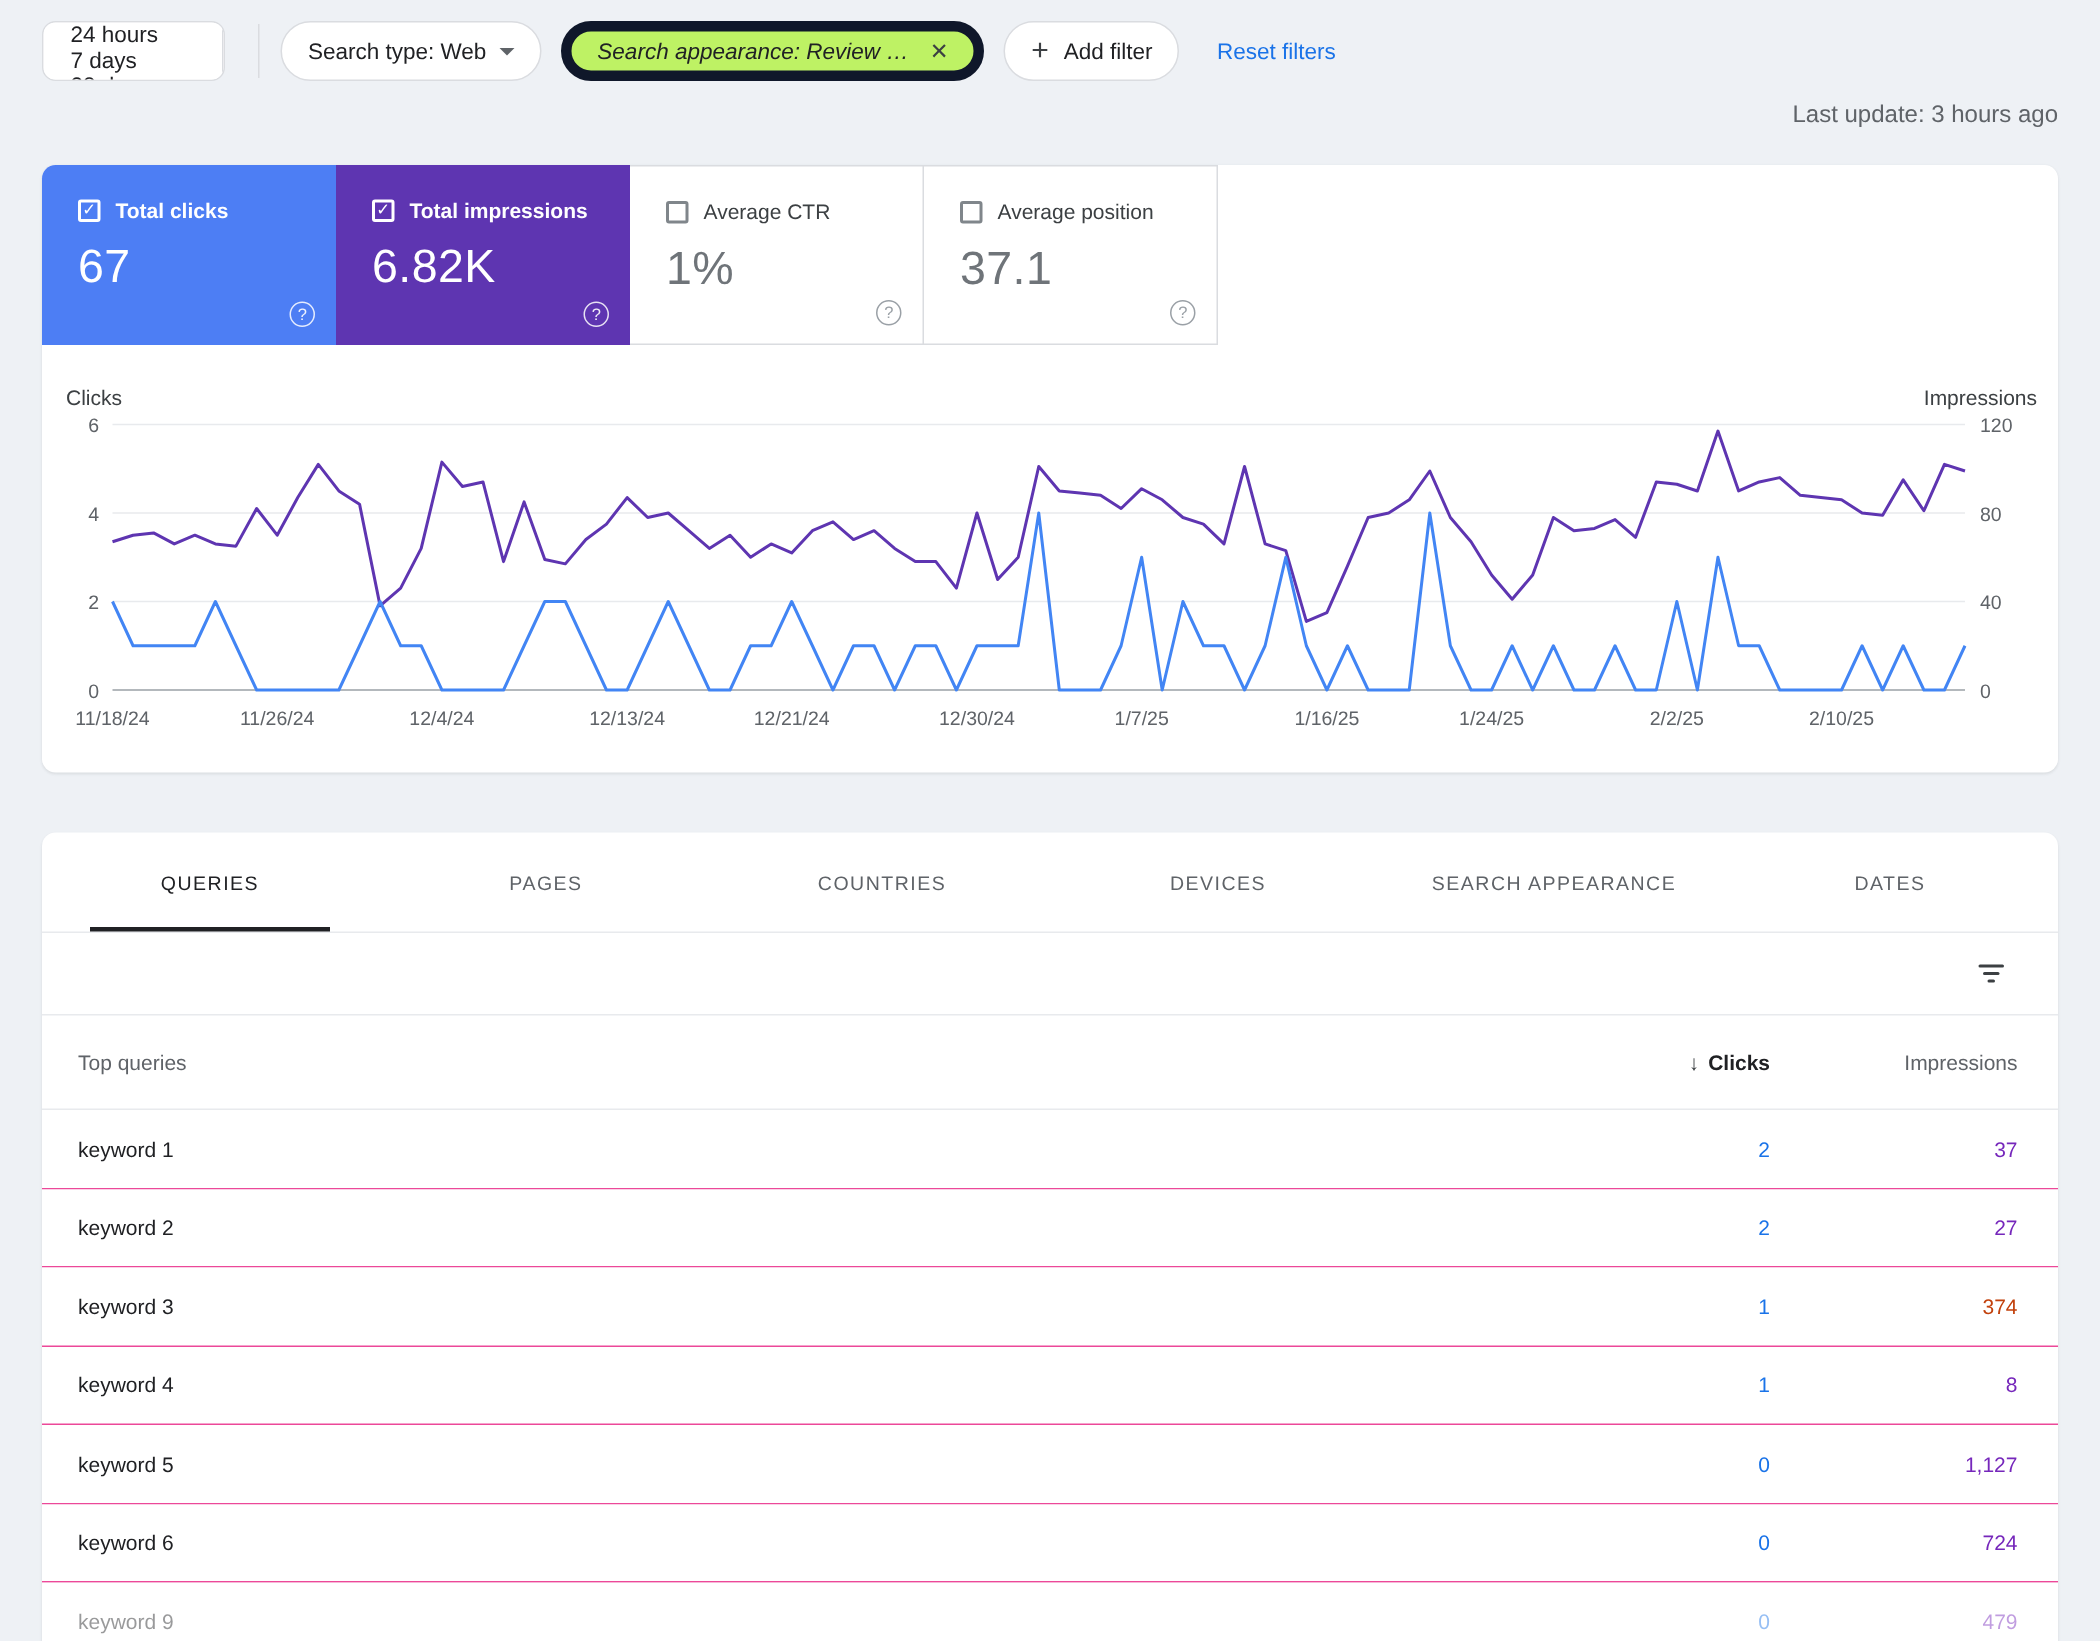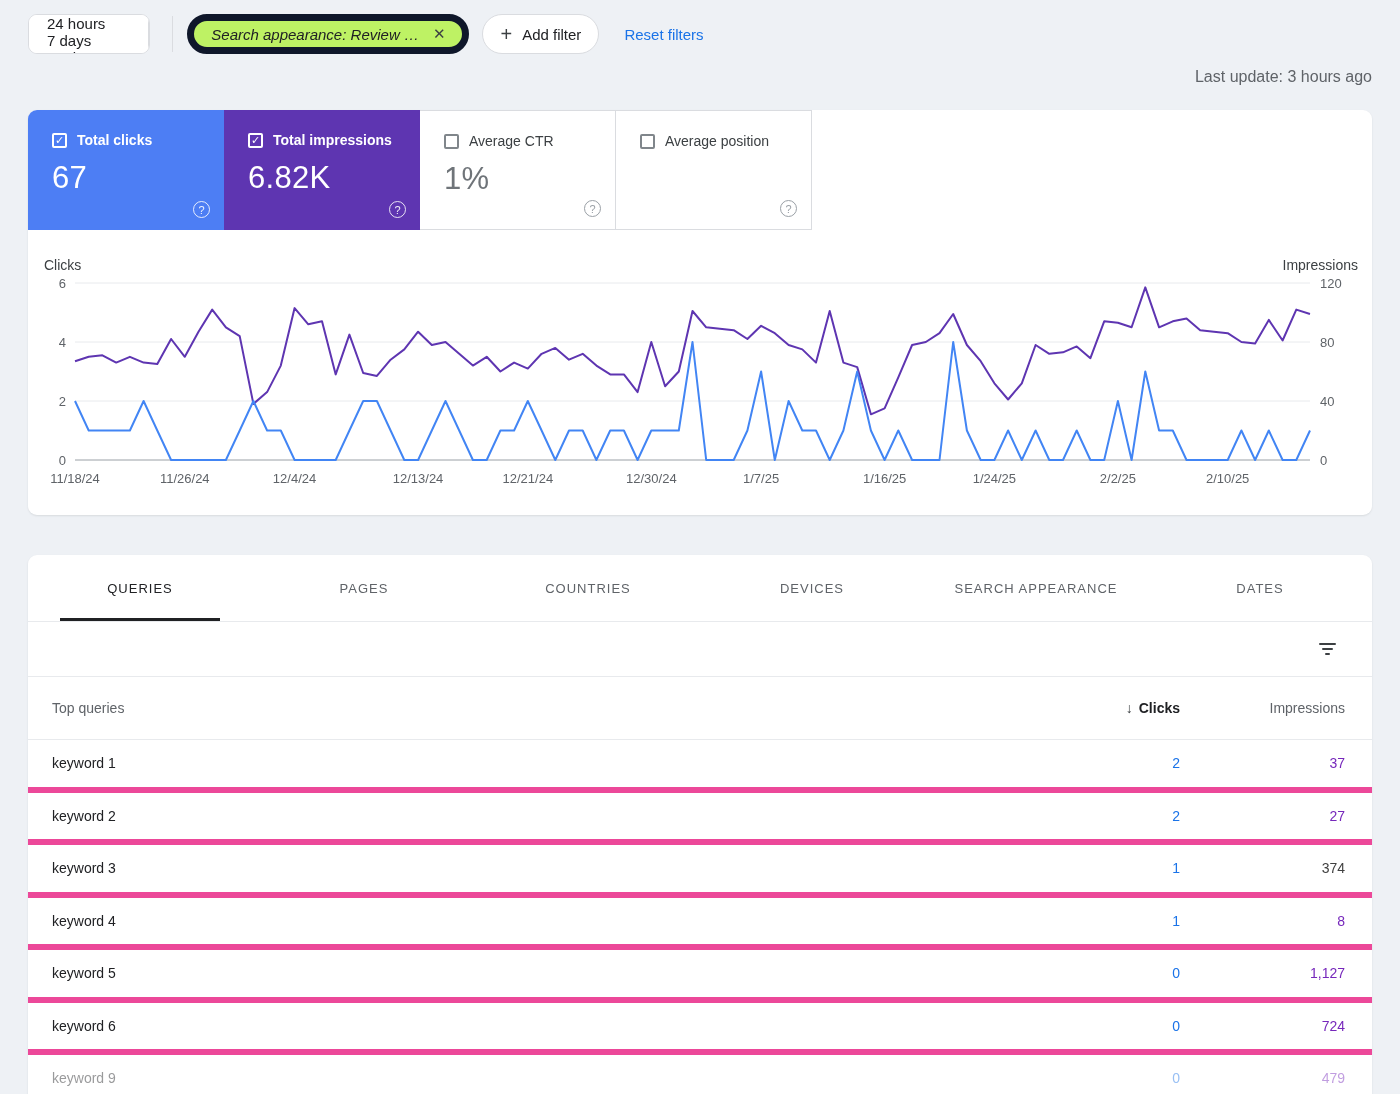--- a/index.html
+++ b/index.html
@@ -91,21 +91,21 @@
   .filter-icon span { display:block; height:2px; background:#3c4043; border-radius:1px; }
   .filter-icon .b1 { width:17px; } .filter-icon .b2 { width:11px; } .filter-icon .b3 { width:5px; }
   .thead { height:63px; display:flex; align-items:center; padding:0 27px 0 24px; border-bottom:1px solid #e8eaed; }
   .col-query { flex:1; }
   .col-clicks { width:120px; text-align:right; }
   .col-impr { width:165px; text-align:right; }
   .thead .col-query { font-size:14px; color:#5f6368; }
   .thead .col-clicks { font-size:14px; color:#202124; font-weight:700; }
   .thead .col-impr { font-size:14px; color:#5f6368; }
   .sort-arrow { font-weight:400; color:#3c4043; margin-right:6px; font-size:14px; }
-  .trow { height:52.5px; display:flex; align-items:center; padding:0 27px 0 24px; border-bottom:6px solid #ec4899; background:#fff; }
+  .trow { height:52.5px; display:flex; align-items:center; padding:0 27px 0 24px; border-bottom:1px solid #ec4899; background:#fff; }
   .trow .col-query { font-size:14px; color:#202124; }
   .trow .col-clicks { font-size:14px; }
   .trow .col-impr { font-size:14px; }
   .trow.faded { opacity:.45; }
   text { font-family:"Liberation Sans","DejaVu Sans",sans-serif; }
 </style>
 </head>
 <body>
 
 <div class="topbar">
@@ -122,20 +122,24 @@
       <div class="segment selected">
         <span class="check">✓</span>
         <span>3 months</span>
       </div>
       <div class="segment">
         <span>More</span>
         <span class="caret"></span>
       </div>
     </div>
   <div class="vdivider"></div>
+  <div class="chip">
+    <span>Search type: Web</span>
+    <span class="caret"></span>
+  </div>
   <div class="chip blue">
     <span>Search appearance: Review …</span>
     <span class="x-icon">✕</span>
   </div>
   <div class="chip">
     <span class="plus-icon">+</span>
     <span>Add filter</span>
   </div>
   <button class="link-btn">Reset filters</button>
 </div>
@@ -166,20 +170,21 @@
           <span>Average CTR</span>
         </div>
         <div class="mc-value">1%</div>
         <span class="help">?</span>
       </div>
       <div class="metric-card plain">
         <div class="mc-label-row">
           <span class="cb unchecked"></span>
           <span>Average position</span>
         </div>
+        <div class="mc-value">37.1</div>
         <span class="help">?</span>
       </div>
     </div>
   <div class="chart-wrap" id="chart"><svg width="1344" height="285">
         <text x="16" y="40" text-anchor="start" font-size="14" fill="#3c4043">Clicks</text>
         <text x="1330" y="40" text-anchor="end" font-size="14" fill="#3c4043">Impressions</text>
         <line x1="47" x2="1282" y1="230" y2="230" stroke="#9aa0a6"></line>
         <text x="38" y="235" text-anchor="end" font-size="13" fill="#5f6368">0</text>
         <line x1="47" x2="1282" y1="171" y2="171" stroke="#e8eaed"></line>
         <text x="38" y="176" text-anchor="end" font-size="13" fill="#5f6368">2</text>
@@ -235,21 +240,21 @@
         <div class="col-impr" style="color: rgb(118, 39, 187);">37</div>
       </div>
       <div class="trow">
         <div class="col-query">keyword 2</div>
         <div class="col-clicks" style="color: rgb(26, 115, 232);">2</div>
         <div class="col-impr" style="color: rgb(118, 39, 187);">27</div>
       </div>
       <div class="trow">
         <div class="col-query">keyword 3</div>
         <div class="col-clicks" style="color: rgb(26, 115, 232);">1</div>
-        <div class="col-impr" style="color: #404040;">374</div>
+        <div class="col-impr" style="color: #c2410c;">374</div>
       </div>
       <div class="trow">
         <div class="col-query">keyword 4</div>
         <div class="col-clicks" style="color: rgb(26, 115, 232);">1</div>
         <div class="col-impr" style="color: rgb(118, 39, 187);">8</div>
       </div>
       <div class="trow">
         <div class="col-query">keyword 5</div>
         <div class="col-clicks" style="color: rgb(26, 115, 232);">0</div>
         <div class="col-impr" style="color: rgb(118, 39, 187);">1,127</div>

